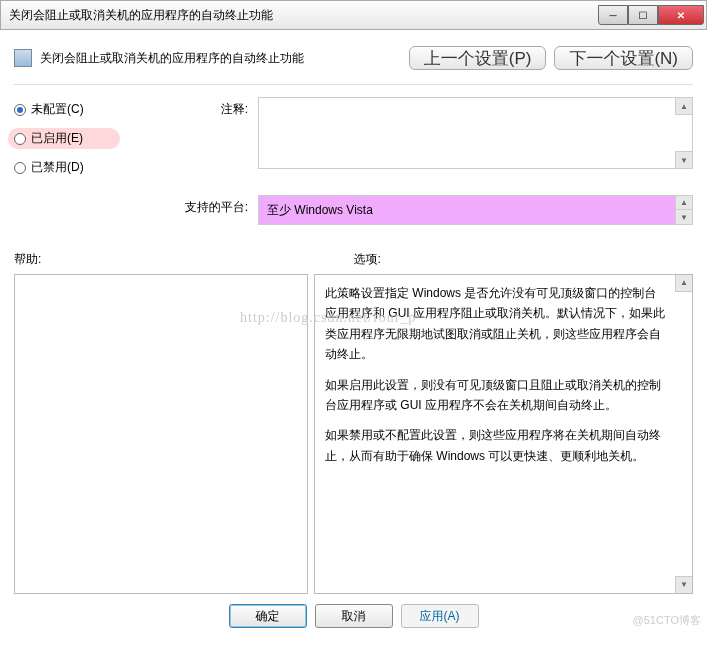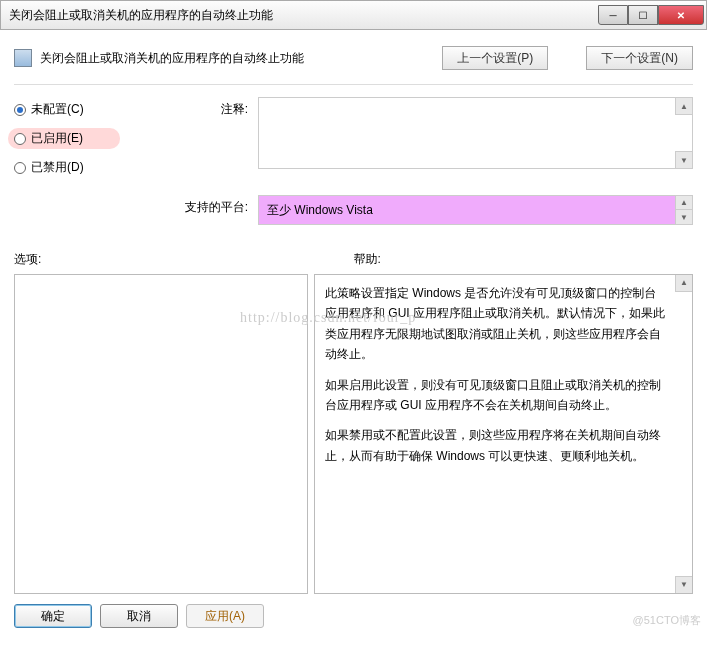--- a/index.html
+++ b/index.html
@@ -7,21 +7,21 @@
 .titlebar { height: 30px; background: linear-gradient(#fdfdfd, #e8e8e8); border: 1px solid #aaa; display: flex; align-items: center; padding-left: 8px; }
 .titlebar-text { flex: 1; color: #333; }
 .win-btns { display: flex; height: 20px; margin-right: 2px; }
 .win-btn { width: 30px; height: 20px; border: 1px solid #6a6a6a; display: flex; align-items: center; justify-content: center; font-size: 10px; background: linear-gradient(#f0f0f0,#d0d0d0); }
 .win-btn.min { border-radius: 0 0 0 3px; }
 .win-btn.close { background: linear-gradient(#e67,#c33); color: #fff; font-weight: bold; border-radius: 0 0 3px 0; width: 46px; }
 .content { padding: 10px 14px; }
 .header-row { display: flex; align-items: center; gap: 8px; padding: 6px 0 14px 0; border-bottom: 1px solid #ddd; }
 .header-icon { width: 18px; height: 18px; background: linear-gradient(#cde,#9bd); border: 1px solid #789; }
 .header-title { flex: 1; font-size: 12px; }
-.nav-btn { height: 24px; padding: 0 14px; border: 1px solid #aaa; background: linear-gradient(#fdfdfd,#e6e6e6); border-radius: 0; font-size: 12px; color: #333; cursor: pointer; margin-left: 30px; }
+.nav-btn { height: 24px; padding: 0 14px; border: 1px solid #aaa; background: linear-gradient(#fdfdfd,#e6e6e6); border-radius: 6px; font-size: 17px; color: #333; cursor: pointer; }
 .config-area { display: flex; gap: 20px; padding: 12px 0 8px 0; }
 .radio-col { width: 100px; display: flex; flex-direction: column; gap: 12px; padding-top: 4px; }
 .radio-item { display: flex; align-items: center; gap: 5px; cursor: pointer; }
 .radio-item.highlighted { background: rgba(255,0,0,0.15); border-radius: 10px; padding: 2px 6px; margin: -2px -6px; align-items: center; }
 .radio-circle { width: 12px; height: 12px; border: 1px solid #666; border-radius: 50%; display: flex; align-items: center; justify-content: center; background: #fff; }
 .radio-circle.checked::after { content: ""; width: 6px; height: 6px; background: #2a6ec9; border-radius: 50%; }
 .right-col { flex: 1; display: flex; flex-direction: column; gap: 26px; margin-left: 44px; }
 .field-row { display: flex; gap: 10px; }
 .field-label { width: 70px; text-align: right; padding-top: 4px; }
 .comment-box { flex: 1; height: 72px; border: 1px solid #ccc; background: #fff; position: relative; }
@@ -36,24 +36,24 @@
 .lower-labels .lbl { width: 50%; }
 .panels { display: flex; gap: 6px; margin-top: 6px; }
 .panel { border: 1px solid #bbb; background: #fff; height: 320px; position: relative; }
 .panel.options { width: 294px; }
 .panel.help { flex: 1; padding: 8px 24px 8px 10px; line-height: 1.7; overflow: hidden; }
 .panel.help p { margin-bottom: 10px; }
 .panel.help .scroll-up, .panel.help .scroll-down { position: absolute; right: 0; width: 17px; height: 17px; background: #e8e8e8; border-left: 1px solid #ccc; display: flex; align-items: center; justify-content: center; font-size: 8px; color: #666; }
 .panel.help .scroll-up { top: 0; border-bottom: 1px solid #ccc; }
 .panel.help .scroll-down { bottom: 0; border-top: 1px solid #ccc; }
 .watermark { position: absolute; top: 310px; left: 240px; color: #ccc; font-size: 14px; font-family: serif; letter-spacing: 1px; pointer-events: none; }
-.footer { display: flex; justify-content: flex-start; gap: 8px; padding: 10px 0 4px 0; }
+.footer { display: flex; justify-content: center; gap: 8px; padding: 10px 0 4px 0; }
 .btn { min-width: 78px; height: 24px; border: 1px solid #888; background: linear-gradient(#fdfdfd,#e6e6e6); border-radius: 3px; font-size: 12px; cursor: pointer; }
 .btn.default { border: 1px solid #3c7fb1; box-shadow: 0 0 0 1px #8fc7e8 inset; }
-.btn.disabled { color: #a16207; border-color: #bbb; background: #f4f4f4; }
+.btn.disabled { color: #0369a1; border-color: #bbb; background: #f4f4f4; }
 .corner-wm { position: absolute; right: 6px; bottom: 18px; color: #ccc; font-size: 11px; }
 </style>
 </head>
 <body>
 
 <div class="titlebar">
   <span>关闭会阻止或取消关机的应用程序的自动终止功能</span>
   <span class="titlebar-text"></span>
   <div class="win-btns">
     <div class="win-btn min">─</div>
@@ -99,22 +99,22 @@
         <div class="platform-box">
           <span>至少 Windows Vista</span>
           <div class="scroll-up">▲</div>
           <div class="scroll-down">▼</div>
         </div>
       </div>
     </div>
   </div>
 
   <div class="lower-labels">
+    <div class="lbl">帮助:</div>
     <div class="lbl">选项:</div>
-    <div class="lbl">帮助:</div>
   </div>
 
   <div class="panels">
     <div class="panel options"></div>
     <div class="panel help">
       <p>此策略设置指定 Windows 是否允许没有可见顶级窗口的控制台应用程序和 GUI 应用程序阻止或取消关机。默认情况下，如果此类应用程序无限期地试图取消或阻止关机，则这些应用程序会自动终止。</p>
       <p>如果启用此设置，则没有可见顶级窗口且阻止或取消关机的控制台应用程序或 GUI 应用程序不会在关机期间自动终止。</p>
       <p>如果禁用或不配置此设置，则这些应用程序将在关机期间自动终止，从而有助于确保 Windows 可以更快速、更顺利地关机。</p>
       <div class="scroll-up">▲</div>
       <div class="scroll-down">▼</div>

